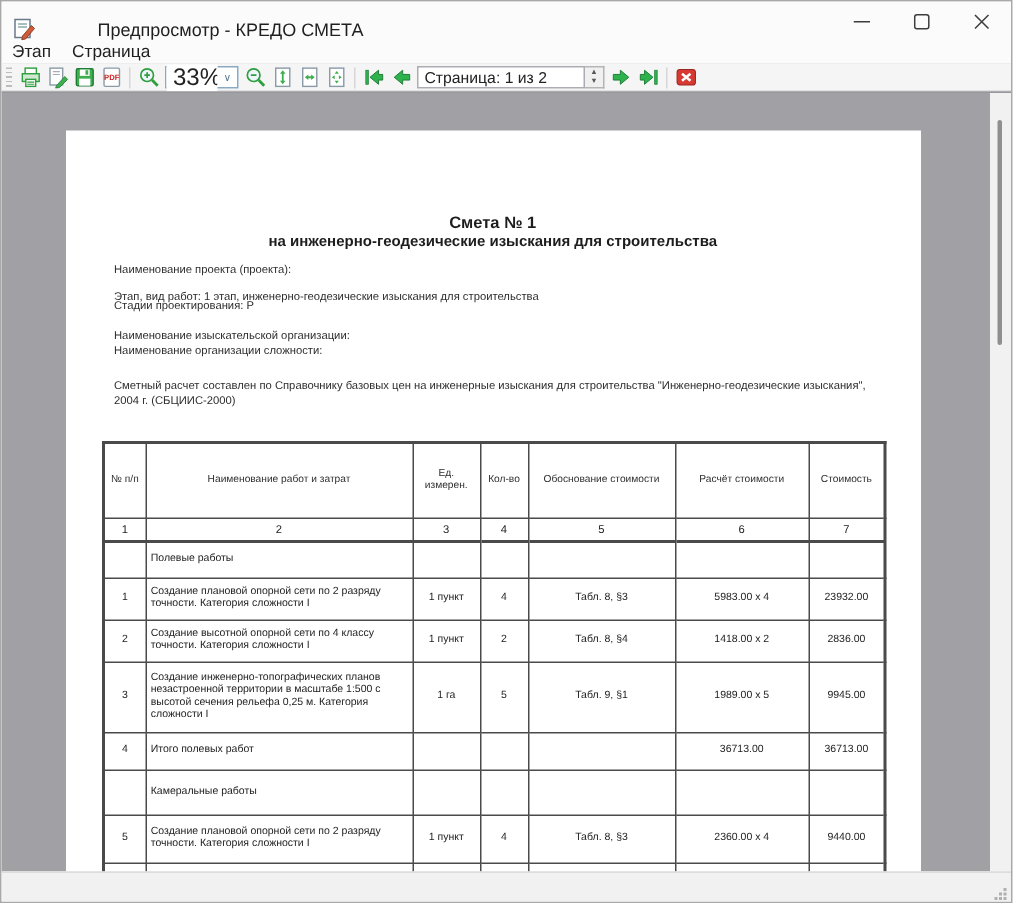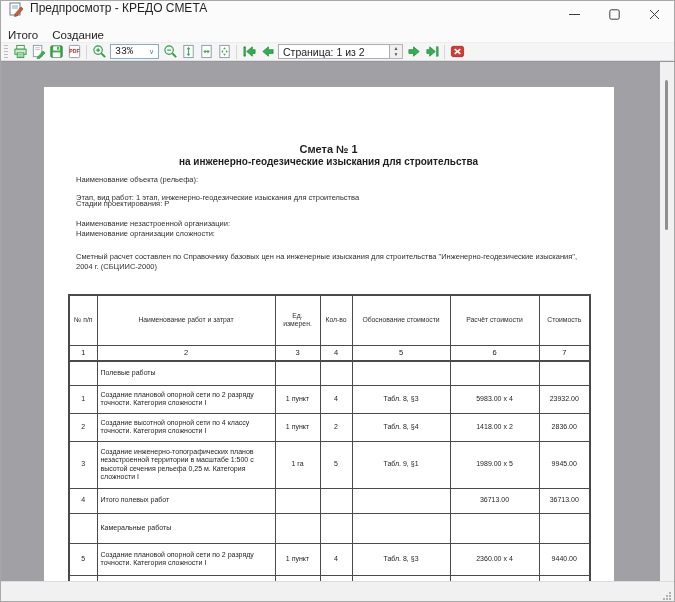--- a/index.html
+++ b/index.html
@@ -1,21 +1,21 @@
 <!DOCTYPE html>
 <html><head>
 <meta charset="utf-8">
 <style>
   * { margin:0; padding:0; box-sizing:border-box; }
   html,body { background:#cfcfcf; font-family:"Liberation Sans", sans-serif; }
   .window{ position:relative; width:675px; height:602px; background:#ffffff;
            border:1px solid #a8a8a8; overflow:hidden; }
 
   
-  .titlebar{ height:26px; background:#fbfbfb; display:flex; align-items:flex-start; padding-left:7px; }
+  .titlebar{ height:26px; background:#fbfbfb; display:flex; align-items:flex-end; padding-left:7px;gap:35px; }
   .app-icon{ width:16px; height:16px; margin-right:6px; flex:0 0 auto; }
   .title-text{ font-size:12px; color:#1f1f1f; flex:1 1 auto; white-space:nowrap; }
   .win-controls{ display:flex; height:100%; }
   .win-btn{ width:40px; height:100%; display:flex; align-items:center; justify-content:center;
             font-size:12px; color:#3c3c3c; cursor:default; }
   .win-btn svg{ width:11px; height:11px; }
 
   
   .menubar{ height:16px; background:#fbfbfb; display:flex; align-items:center;
             font-size:11.5px; color:#1f1f1f; border-bottom:1px solid #eeeeee; }
@@ -24,22 +24,22 @@
   
   .toolbar{ height:18px; background:#f5f5f5; border-bottom:1px solid #e0e0e0;
             display:flex; align-items:center; padding-left:2px; }
   .tb-grip{ width:4px; height:13px; margin:0 3px 0 1px;
             background-image:repeating-linear-gradient(to bottom,#bdbdbd 0 1px,transparent 1px 3px); }
   .tb-btn{ width:18px; height:16px; display:flex; align-items:center; justify-content:center; }
   .tb-btn svg{ width:15px; height:15px; }
   .tb-sep{ width:1px; height:14px; background:#d6d6d6; margin:0 3px; }
   .zoom-combo{ display:flex; align-items:center; border:1px solid #8aa9c4; background:#ffffff;
                height:15px; margin:0 2px; }
-  .zoom-combo input{ width:34px; border:0; outline:none; font-size:10px; padding-left:4px;
-                     font-family:Liberation Mono, monospace; color:#222; }
+  .zoom-combo input{ width:34px; border:0; outline:none; font-size:16px; padding-left:4px;
+                     font-family:Liberation Sans, sans-serif; color:#222; }
   .combo-arrow{ width:13px; height:100%; display:flex; align-items:center; justify-content:center;
                 font-size:7px; color:#5a7a96; }
   .page-field{ display:flex; align-items:center; margin:0 2px; }
   .page-field input{ width:112px; height:15px; border:1px solid #abadb3; font-size:10.5px;
                      padding-left:4px; font-family:"Liberation Sans",sans-serif; color:#222; }
   .spinner{ width:13px; height:15px; display:flex; flex-direction:column; border:1px solid #b5b5b5;
             border-left:0; background:#f0f0f0; }
   .spin-btn{ flex:1; display:flex; align-items:center; justify-content:center; font-size:5px;
              color:#555; line-height:1; }
 
@@ -96,22 +96,22 @@
       </div>
       <div class="win-btn">
         <svg viewBox="0 0 11 11">
             <path d="M1 1 L10 10 M10 1 L1 10" stroke="#3c3c3c" stroke-width="1"></path>
           </svg>
       </div>
     </div>
   </div>
 
   <div class="menubar">
-    <div class="menu-item">Итого</div>
-    <div class="menu-item">Создание</div>
+    <div class="menu-item">Этап</div>
+    <div class="menu-item">Страница</div>
   </div>
 
   <div class="toolbar">
     <div class="tb-grip"></div>
 
     <div class="tb-btn">
       <svg viewBox="0 0 16 16">
         <rect x="4" y="1.5" width="8" height="4" fill="#ffffff" stroke="#2f9e3f" stroke-width="1"></rect>
         <rect x="2" y="5.5" width="12" height="5.5" fill="#cfe8cf" stroke="#2f9e3f" stroke-width="1"></rect>
         <rect x="4.5" y="9.5" width="7" height="5" fill="#ffffff" stroke="#2f9e3f" stroke-width="1"></rect>
@@ -224,24 +224,24 @@
       </svg>
     </div>
   </div>
 
   <div class="viewport">
     <div class="page">
 
       <div class="doc-title1">Смета № 1</div>
       <div class="doc-title2">на инженерно-геодезические изыскания для строительства</div>
 
-      <div class="doc-line" style="top:88px">Наименование объекта (рельефа):</div>
+      <div class="doc-line" style="top:88px">Наименование проекта (проекта):</div>
       <div class="doc-line" style="top:112px">Стадии проектирования: Р</div>
       <div class="doc-line" style="top:106px">Этап, вид работ: 1 этап, инженерно-геодезические изыскания для строительства</div>
-      <div class="doc-line" style="top:132px">Наименование незастроенной организации:</div>
+      <div class="doc-line" style="top:132px">Наименование изыскательской организации:</div>
       <div class="doc-line" style="top:142px">Наименование организации сложности:</div>
 
       <div class="doc-par">Сметный расчет составлен по Справочнику базовых цен на инженерные изыскания для строительства "Инженерно-геодезические изыскания", 2004 г. (СБЦИИС-2000)</div>
 
       <table class="doc-table">
         <colgroup>
           <col style="width:28px">
             <col style="width:178px">
             <col style="width:45px">
             <col style="width:32px">

